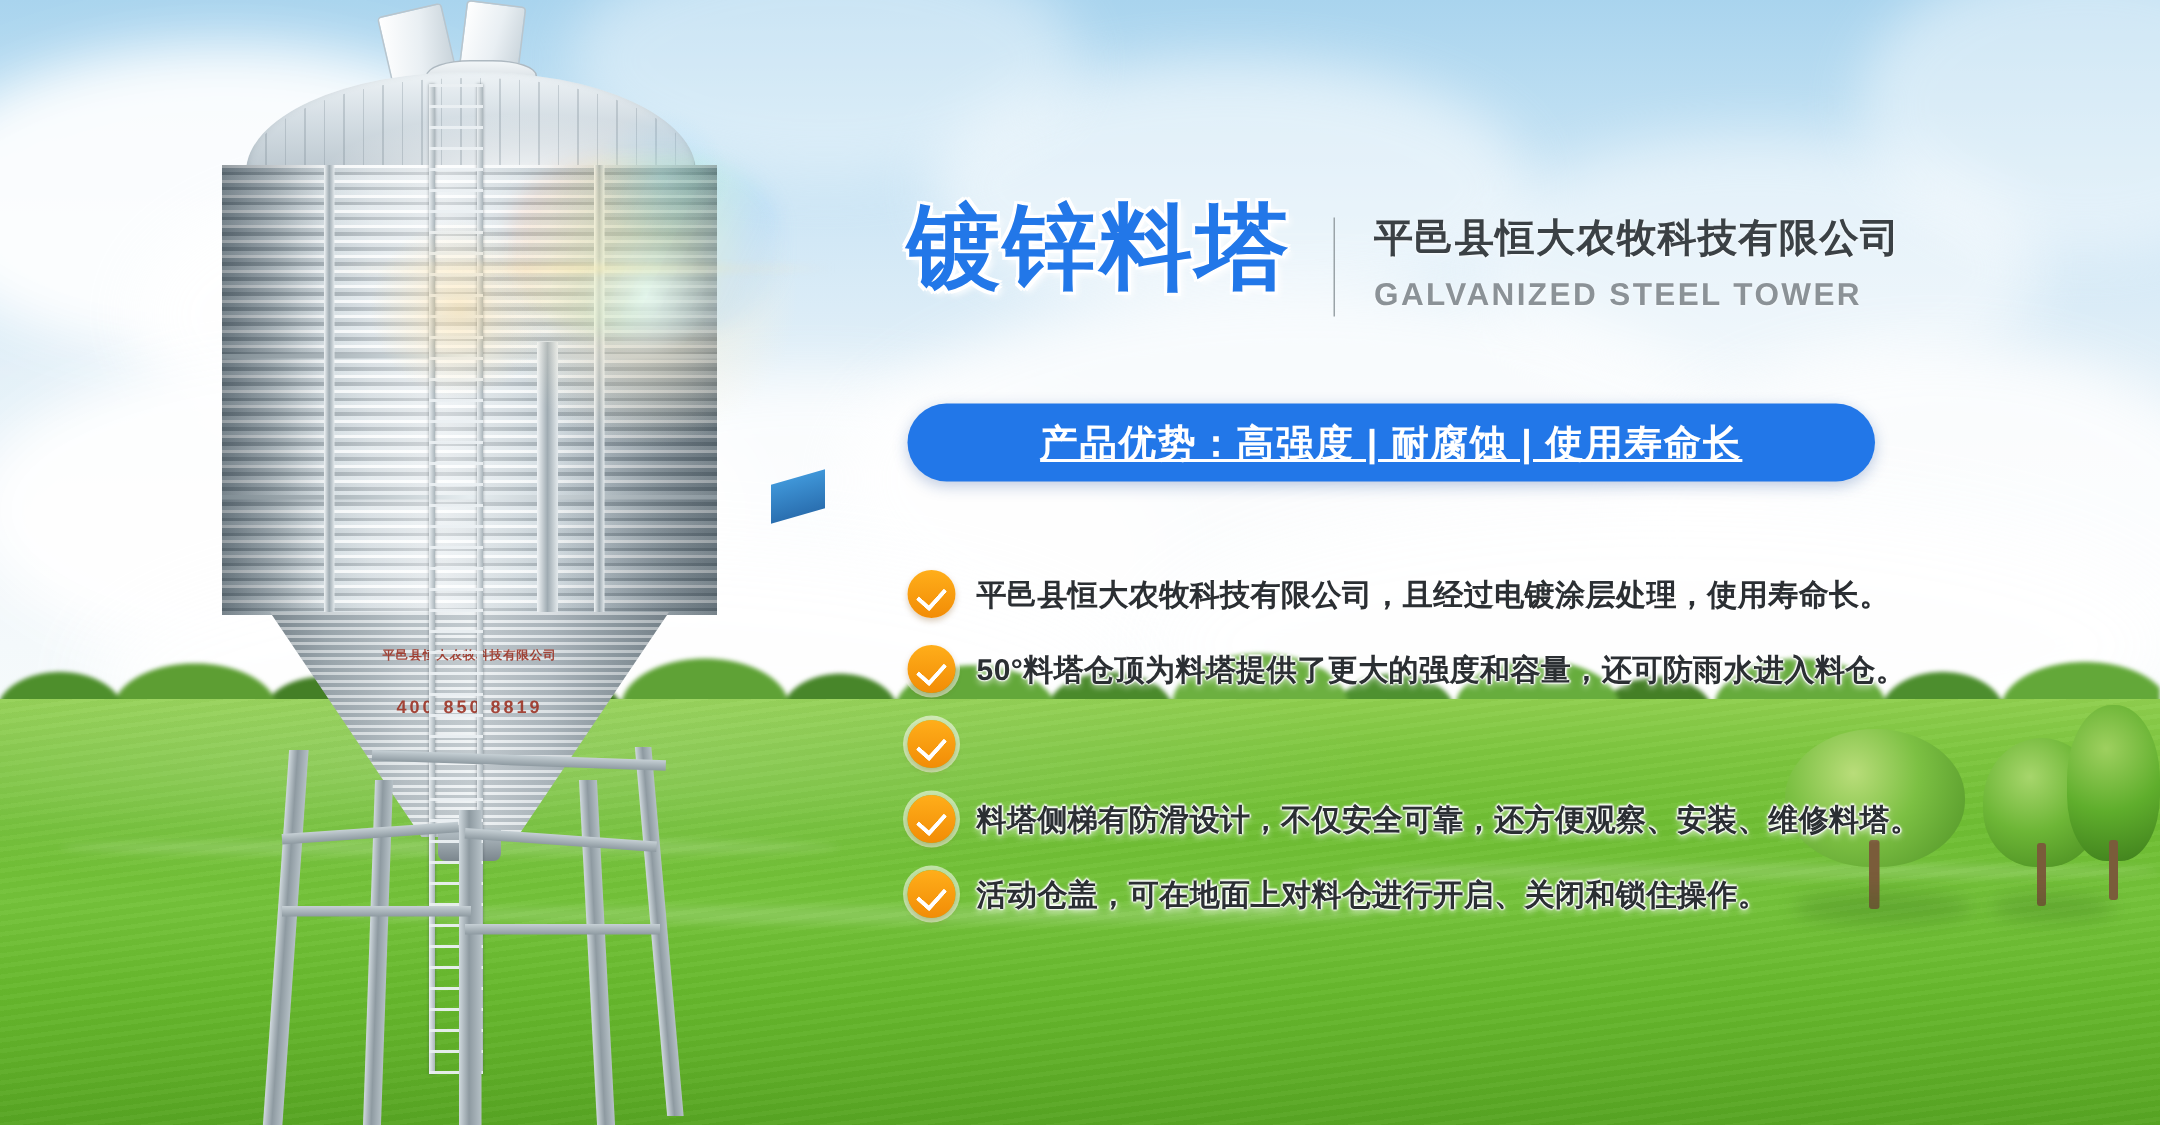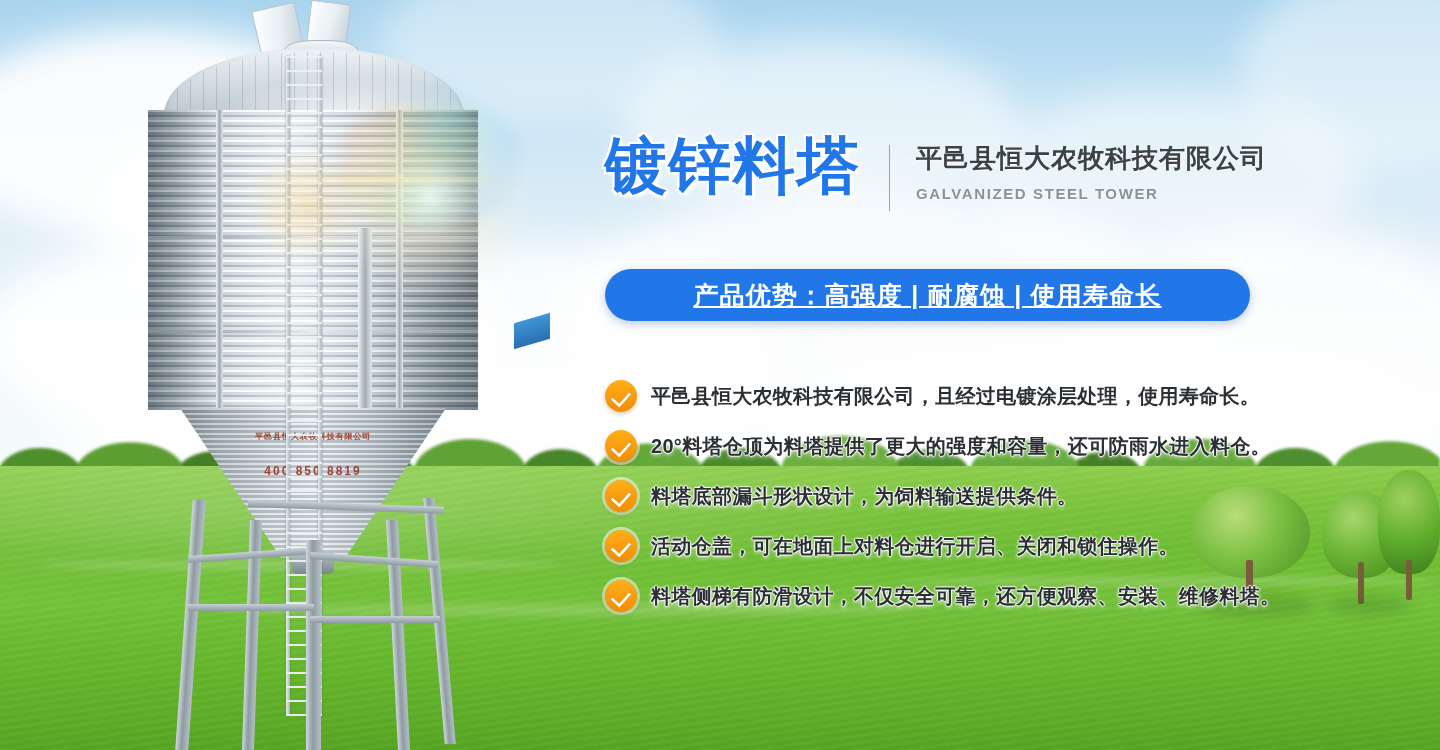--- a/index.html
+++ b/index.html
@@ -219,21 +219,21 @@
   }
 
   .divider { width:1px; height:66px; background:#9aa3a8; margin:14px 26px 0 28px; }
 
   .co-block { padding-top:10px; }
   .co-name {
     font-size:26px; font-weight:bold; color:#3b4145; letter-spacing:1px;
     white-space:nowrap; text-shadow:0 1px 2px rgba(255,255,255,.9);
   }
   .co-en {
-    margin-top:9px; font-size:15px; font-weight:bold; color:#8b9297;
+    margin-top:9px; font-size:21px; font-weight:bold; color:#8b9297;
     letter-spacing:1.6px; white-space:nowrap; text-shadow:0 1px 2px rgba(255,255,255,.8);
   }
 
   .pill {
     position:absolute; left:605px; top:256px; width:645px; height:52px;
     background:#2277e8; border-radius:30px;
     display:flex; align-items:center; justify-content:center;
     box-shadow:0 3px 10px rgba(20,70,150,.28);
   }
   .pill span {
@@ -369,29 +369,28 @@
     <span>产品优势：高强度 | 耐腐蚀 | 使用寿命长</span>
   </div>
 
   <div class="features">
     <div class="feature">
       <div class="chk"></div>
       <div class="txt">平邑县恒大农牧科技有限公司，且经过电镀涂层处理，使用寿命长。</div>
     </div>
     <div class="feature">
       <div class="chk"></div>
-      <div class="txt">20°料塔仓顶为料塔提供了更大的强度和容量，还可防雨水进入料仓。</div>
-    </div>
-    <div class="feature">
-      <div class="chk"></div>
-      <div class="txt">料塔底部漏斗形状设计，为饲料输送提供条件。</div>
+      <div class="txt">50°料塔仓顶为料塔提供了更大的强度和容量，还可防雨水进入料仓。</div>
+    </div>
+    <div class="feature">
+      <div class="chk"></div>
+    </div>
+    <div class="feature">
+      <div class="chk"></div>
+      <div class="txt">料塔侧梯有防滑设计，不仅安全可靠，还方便观察、安装、维修料塔。</div>
     </div>
     <div class="feature">
       <div class="chk"></div>
       <div class="txt">活动仓盖，可在地面上对料仓进行开启、关闭和锁住操作。</div>
     </div>
-    <div class="feature">
-      <div class="chk"></div>
-      <div class="txt">料塔侧梯有防滑设计，不仅安全可靠，还方便观察、安装、维修料塔。</div>
-    </div>
   </div>
 
 </div>
 
 </body></html>

